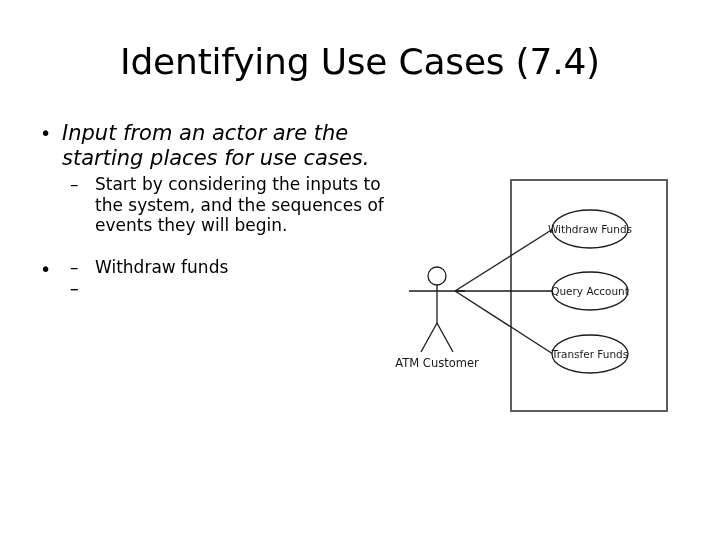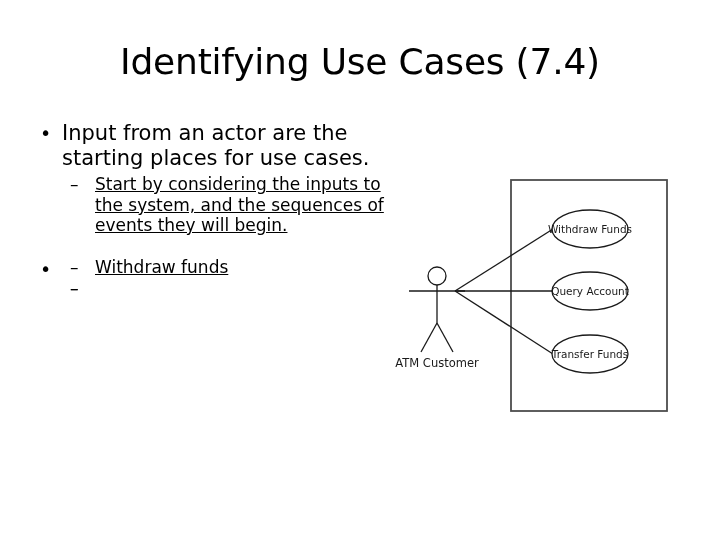--- a/index.html
+++ b/index.html
@@ -62,20 +62,21 @@
   }
   li.bullet1 > .b1-marker {
     position: absolute;
     left: 6px;
     top: 0;
     font-size: 19px;
     line-height: 24.5px;
   }
   li.bullet1 > .b1-text {
     display: block;
+    font-style: italic;
   }
 
   ul.lvl2 {
     list-style: none;
     margin: 4px 0 0 0;
     padding: 0;
   }
   li.bullet2 {
     position: relative;
     padding-left: 33px;
@@ -85,21 +86,20 @@
   }
   li.bullet2 > .b2-marker {
     position: absolute;
     left: 8px;
     top: 0;
     font-size: 17px;
     line-height: 20.5px;
   }
   li.bullet2 > .b2-text {
     display: block;
-    text-decoration: underline;
   }
 
   .group-gap { height: 15px; }
 
   
   #diagram {
     position: absolute;
     left: 386px;
     top: 168px;
     width: 300px;

